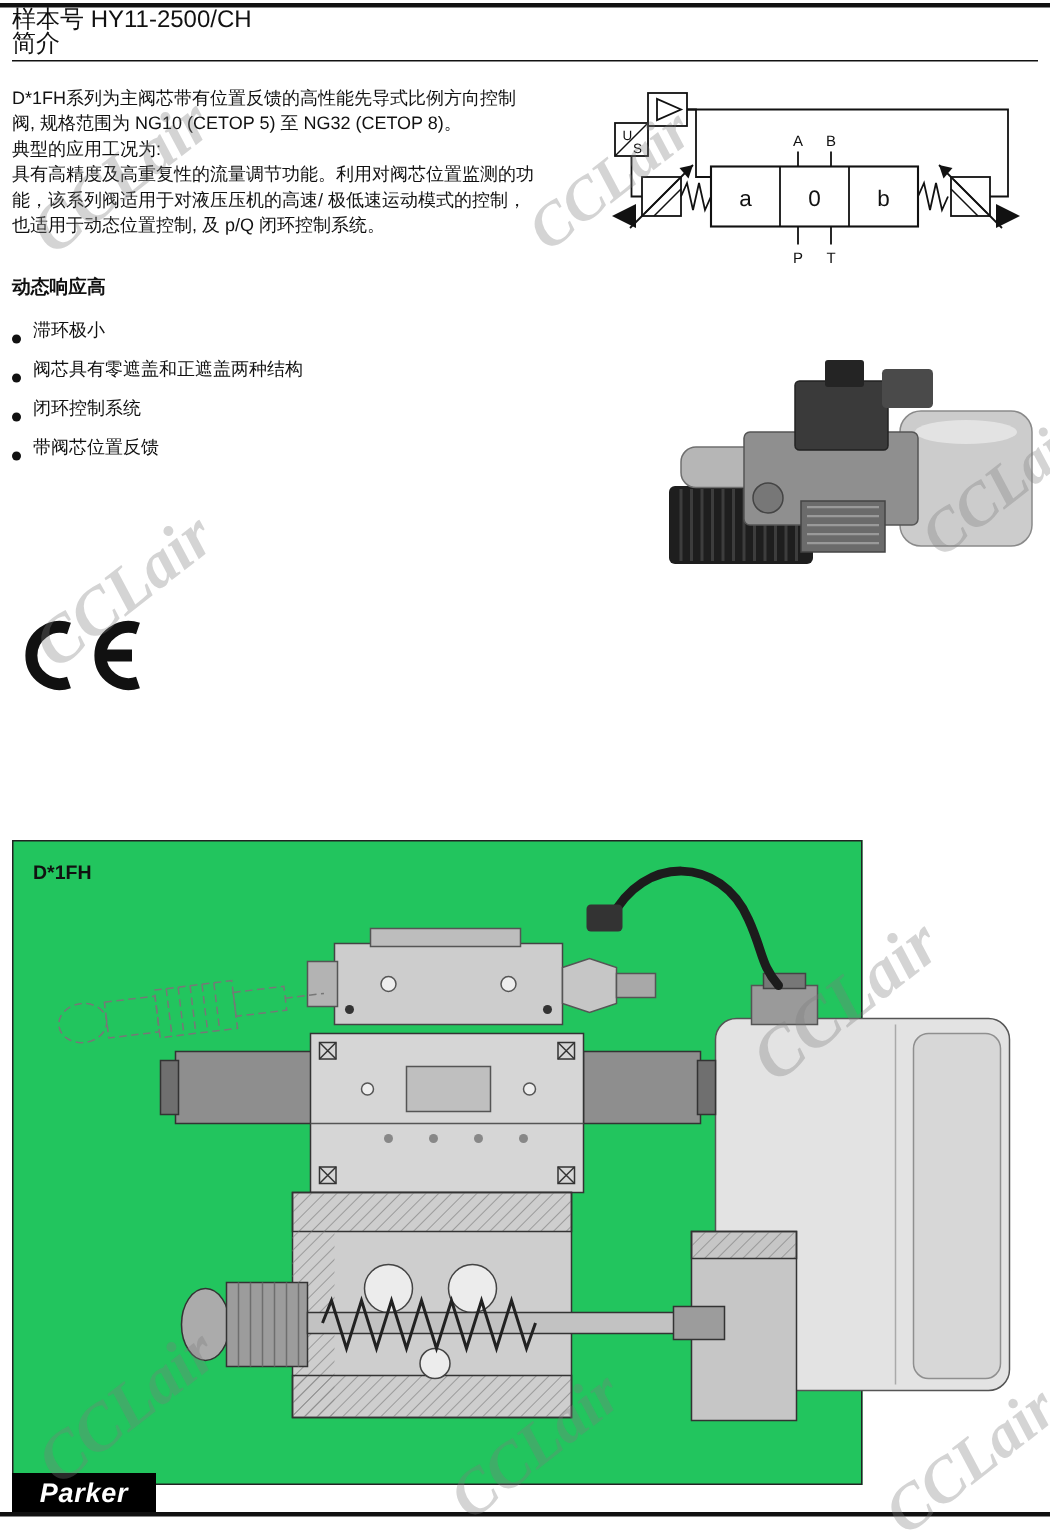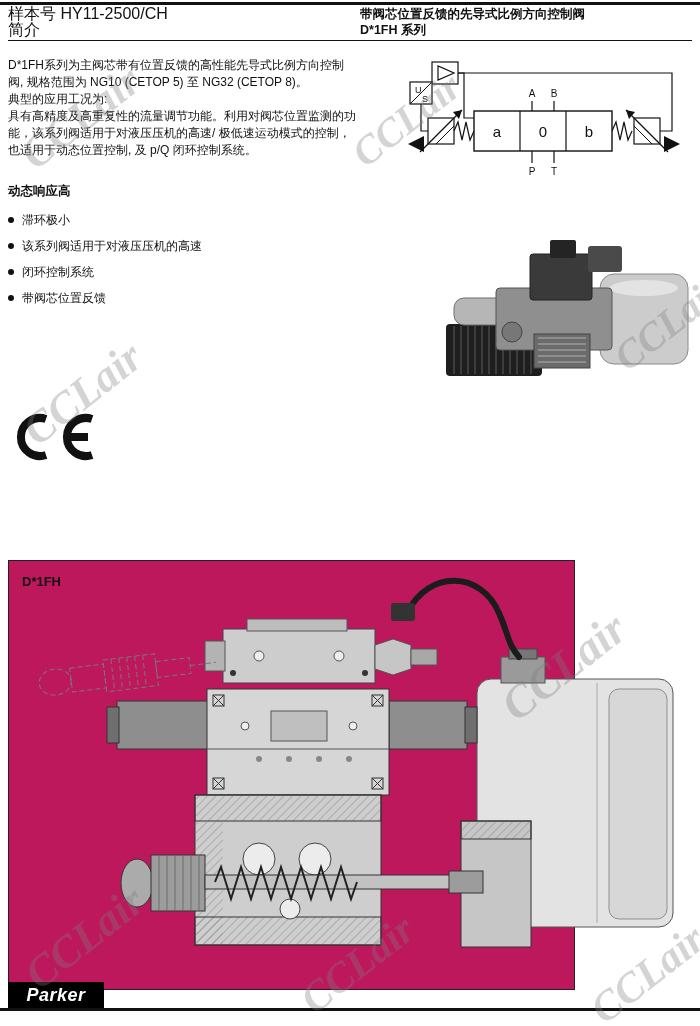--- a/index.html
+++ b/index.html
@@ -13,31 +13,31 @@
   .bottombar { position:absolute; top:1008px; left:0; width:700px; height:3px; background:#111; }
 
   .header-left { position:absolute; top:6px; left:8px; font-size:16px; line-height:16px; }
   .header-right { position:absolute; top:6px; left:360px; font-size:12.5px; line-height:16px; font-weight:bold; }
   .header-rule { position:absolute; top:40px; left:8px; width:684px; height:1px; background:#111; }
 
   .intro { position:absolute; top:57px; left:8px; width:350px; font-size:12px; line-height:17px; }
   .intro p { margin:0; }
   .features-heading { font-weight:bold; font-size:12.5px; margin-top:24px; }
   .features-list { list-style:none; margin-top:12px; }
-  .features-list li { display:flex; align-items:flex-start; gap:8px; margin-bottom:9px; font-size:12px; line-height:17px; }
+  .features-list li { display:flex; align-items:flex-end; gap:8px; margin-bottom:9px; font-size:12px; line-height:17px; }
   .dot { width:6px; height:6px; border-radius:50%; background:#111; margin-top:5px; flex:0 0 auto; }
 
   .ce-mark { position:absolute; top:412px; left:10px; }
 
   .schematic { position:absolute; top:56px; left:362px; }
   .product-photo { position:absolute; top:236px; left:438px; }
 
   .drawing-box {
     position:absolute; top:560px; left:8px; width:567px; height:430px;
-    border:1px solid #222; background:#be185d;
+    border:1px solid #222; background:#22c55e;
   }
   .drawing-label { position:absolute; top:13px; left:13px; font-size:13px; font-weight:bold; }
   .drawing-svg { position:absolute; top:0; left:0; }
 
   .parker-logo {
     position:absolute; top:982px; left:8px; width:96px; height:27px;
     background:#000; color:#fff; display:flex; align-items:center; justify-content:center;
     font-size:18px; font-weight:bold; font-style:italic; letter-spacing:0.5px;
   }
 
@@ -63,39 +63,35 @@
   <div class="wm" style="left:14px; top:368px;">CCLair</div>
   <div class="wm" style="left:492px; top:640px; font-size:46px;">CCLair</div>
   <div class="wm" style="left:16px; top:912px;">CCLair</div>
   <div class="wm" style="left:292px; top:940px; font-size:42px;">CCLair</div>
   <div class="wm" style="left:582px; top:950px; font-size:42px;">CCLair</div>
 
   <div class="header-left">
     <div>样本号 HY11-2500/CH</div>
     <div>简介</div>
   </div>
-  <div class="header-right">
-    <div>带阀芯位置反馈的先导式比例方向控制阀</div>
-    <div>D*1FH 系列</div>
-  </div>
   <div class="header-rule"></div>
 
   <div class="intro">
     <p>D*1FH系列为主阀芯带有位置反馈的高性能先导式比例方向控制阀, 规格范围为 NG10 (CETOP 5) 至 NG32 (CETOP 8)。</p>
     <p>典型的应用工况为:</p>
     <p>具有高精度及高重复性的流量调节功能。利用对阀芯位置监测的功能，该系列阀适用于对液压压机的高速/ 极低速运动模式的控制，也适用于动态位置控制, 及 p/Q 闭环控制系统。</p>
     <div class="features-heading">动态响应高</div>
     <ul class="features-list">
       <li>
           <span class="dot"></span>
           <span>滞环极小</span>
         </li>
       <li>
           <span class="dot"></span>
-          <span>该系列阀适用于对液压压机的高速</span>
+          <span>阀芯具有零遮盖和正遮盖两种结构</span>
         </li>
       <li>
           <span class="dot"></span>
           <span>闭环控制系统</span>
         </li>
       <li>
           <span class="dot"></span>
           <span>带阀芯位置反馈</span>
         </li>
     </ul>

